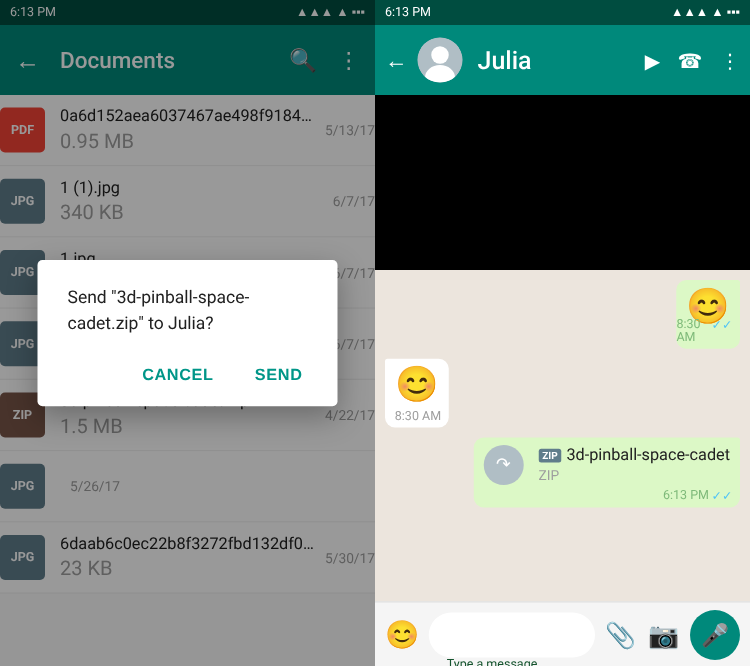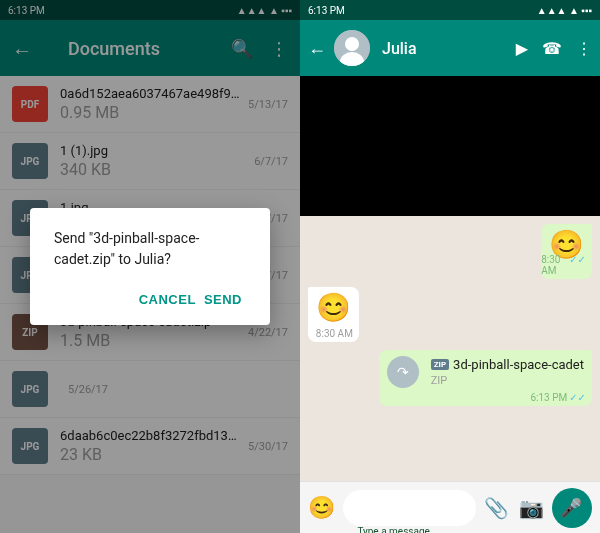--- a/index.html
+++ b/index.html
@@ -28,21 +28,20 @@
       color: #fff;
       font-size: 20px;
       cursor: pointer;
     }
 
     .left-header .title {
       color: #fff;
       font-size: 18px;
       font-weight: 500;
       flex: 1;
-      margin-left: 20px;
     }
 
     .left-header .header-icons {
       display: flex;
       gap: 16px;
       color: #fff;
       font-size: 18px;
     }
 
     .status-bar-left {
@@ -58,21 +57,21 @@
 
     .file-list {
       flex: 1;
       overflow-y: auto;
       background: #fafafa;
     }
 
     .file-item {
       display: flex;
       align-items: center;
-      padding: 10px 12px;
+      padding: 10px 0;
       border-bottom: 1px solid #f0f0f0;
       background: #fff;
     }
 
     .file-icon {
       width: 36px;
       height: 36px;
       border-radius: 4px;
       display: flex;
       align-items: center;
@@ -131,21 +130,21 @@
     .dialog-message {
       font-size: 14px;
       color: #212121;
       line-height: 1.5;
       margin-bottom: 16px;
     }
 
     .dialog-actions {
       display: flex;
       justify-content: flex-end;
-      gap: 0;
+      gap: 25px;
     }
 
     .dialog-btn {
       font-size: 13px;
       font-weight: 600;
       color: #009688;
       text-transform: uppercase;
       cursor: pointer;
       padding: 6px 4px;
       border: none;
@@ -196,21 +195,21 @@
       align-items: center;
       justify-content: center;
       overflow: hidden;
     }
 
     .avatar svg { width: 36px; height: 36px; }
 
     .contact-name {
       flex: 1;
       color: #fff;
-      font-size: 16px;
+      font-size: 20px;
       font-weight: 500;
       margin-left: 4px;
     }
 
     .right-header-icons {
       display: flex;
       gap: 14px;
       color: #fff;
       font-size: 16px;
     }

